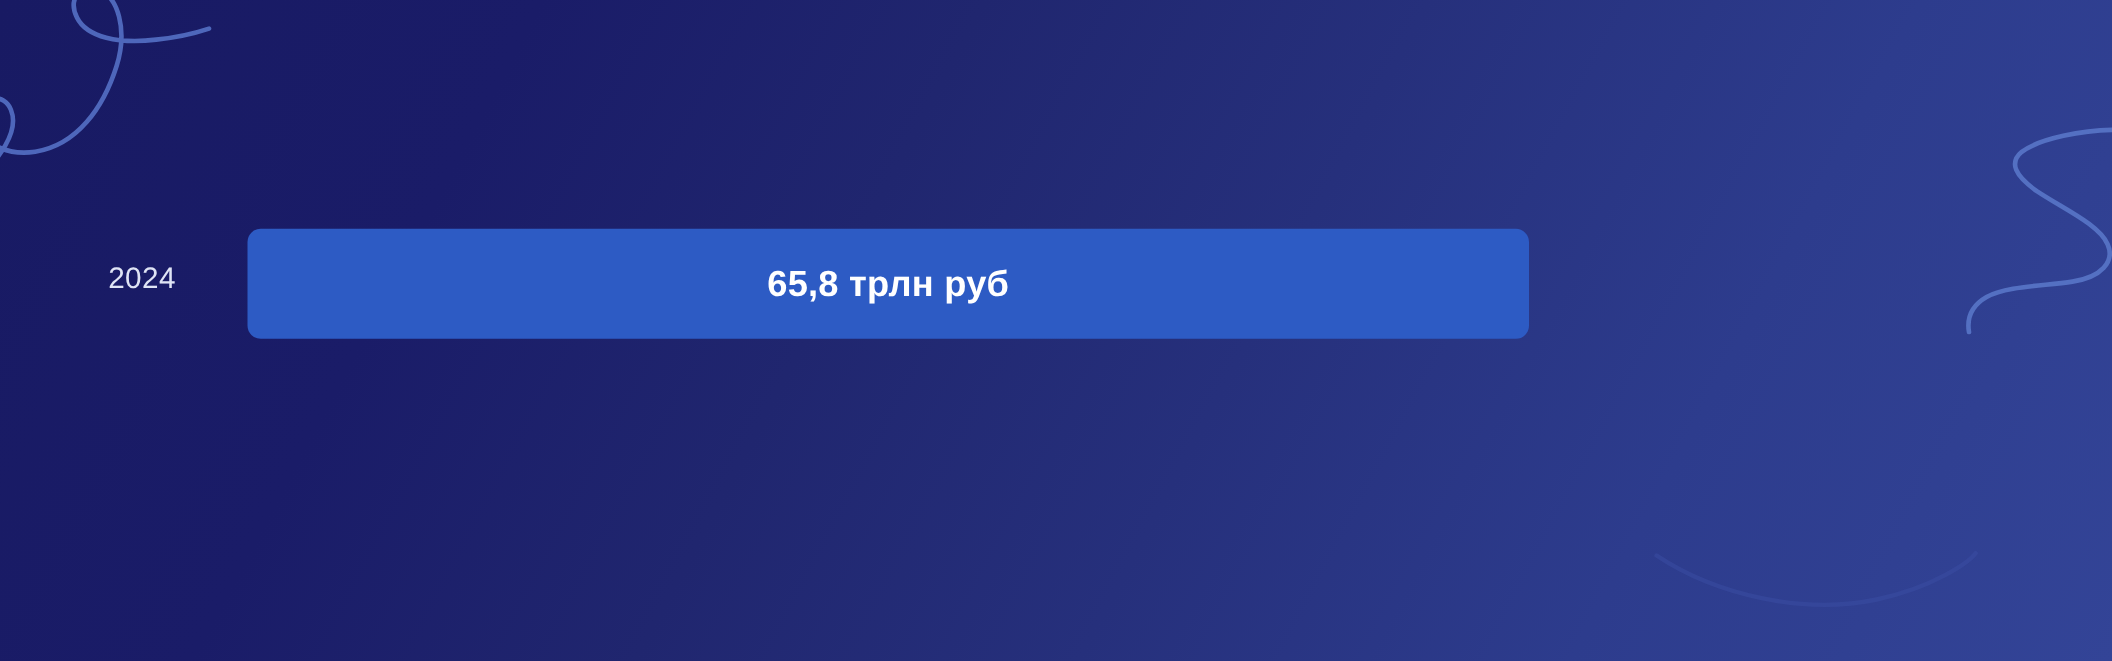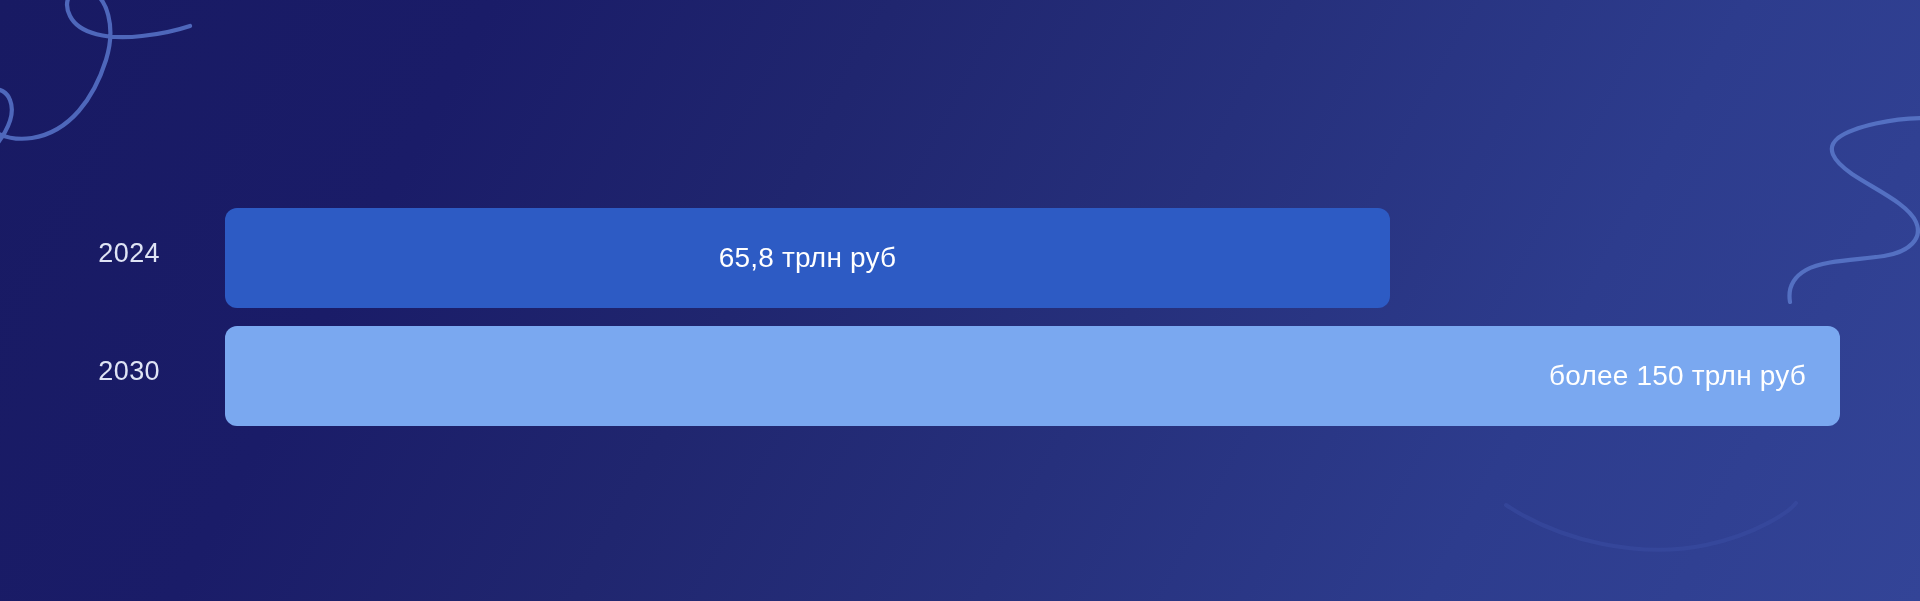--- a/index.html
+++ b/index.html
@@ -48,21 +48,21 @@
   
   #plot {
     position: absolute;
     left: 0;
     top: 208px;
     width: 1920px;
   }
   .bar-row {
     position: relative;
     height: 90px;
-    margin-bottom: 28px;
+    margin-bottom: 40px;
   }
   .row-label {
     position: absolute;
     left: 0;
     width: 160px;
     top: 50%;
     transform: translateY(-50%);
     text-align: right;
     color: #dfe4f5;
     font-size: 27px;
@@ -74,22 +74,22 @@
     left: 225px;
     top: 0;
     height: 100px;
     border-radius: 12px;
     box-sizing: border-box;
     display: flex;
     align-items: center;
   }
   .bar-value {
     color: #ffffff;
-    font-size: 28px;
-    font-weight: normal;
+    font-size: 33px;
+    font-weight: bold;
     letter-spacing: 0.2px;
     white-space: nowrap;
   }
   .bar.center .bar-value {
     margin: 0 auto;
   }
   .bar.right .bar-value {
     margin-left: auto;
     margin-right: 34px;
   }
@@ -128,21 +128,15 @@
 
   <div id="plot">
 
     <div class="bar-row">
       <div class="row-label">2024</div>
       <div class="bar center" id="bar-2024" style="width: 1165px; background: rgb(45, 91, 196); left: 225px;">
         <span class="bar-value">65,8 трлн руб</span>
       </div>
     </div>
 
-    <div class="bar-row">
-      <div class="row-label">2030</div>
-      <div class="bar right" id="bar-2030" style="width: 1615px; background: rgb(122, 168, 240); left: 225px;">
-        <span class="bar-value">более 150 трлн руб</span>
-      </div>
-    </div>
 
   </div>
 </div>
 
 </body></html>

